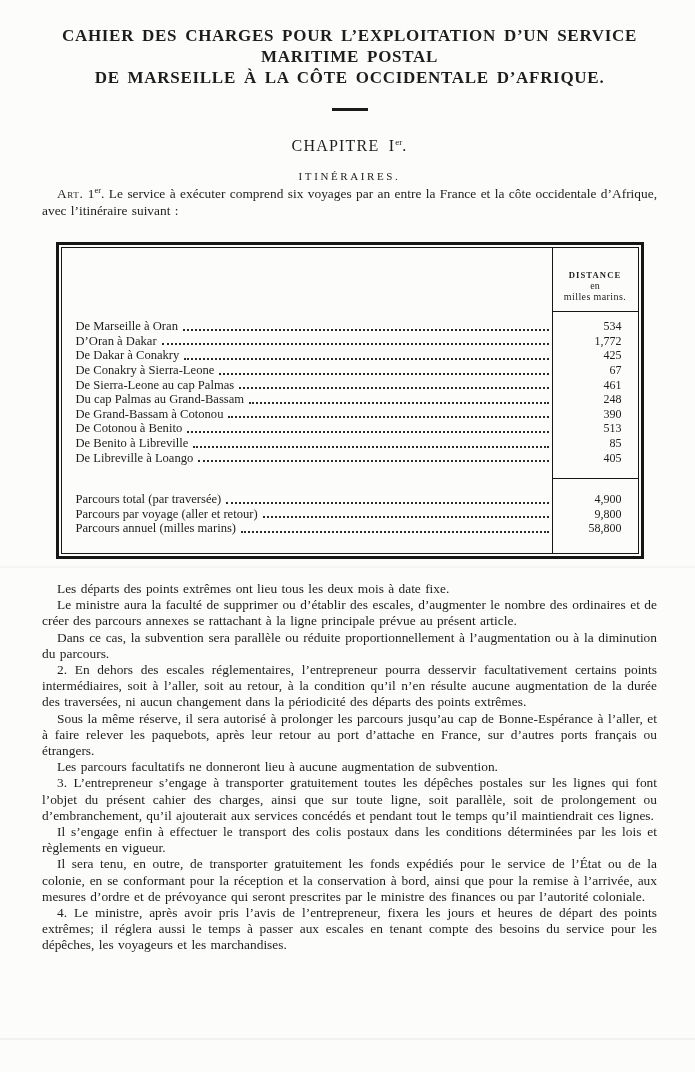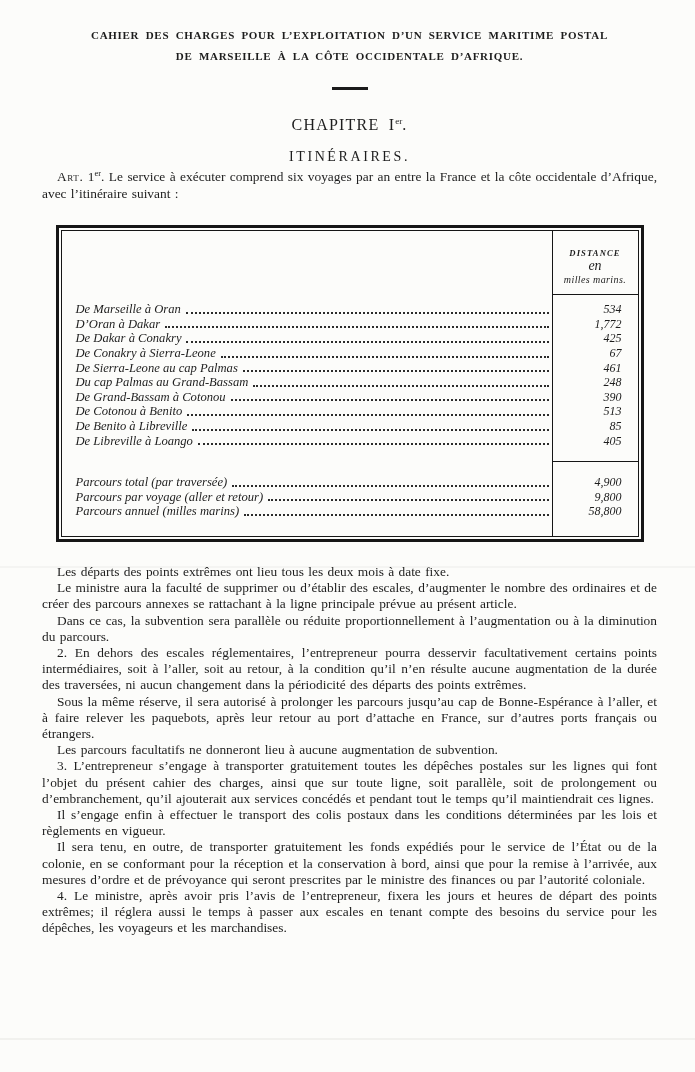--- a/index.html
+++ b/index.html
@@ -10,42 +10,42 @@
     color: #1d1d1d;
     overflow: hidden;
     position: relative;
   }
   .scan-streak { position: absolute; left: 0; width: 695px; height: 2px; background: #f1f1ee; }
   .streak-a { top: 566px; opacity: .7; }
   .streak-b { top: 1038px; }
 
   .page { position: relative; padding: 25px 38px 0 42px; }
 
-  .title { text-align: center; font-weight: 700; font-size: 11px; letter-spacing: 0.7px; word-spacing: 3px; line-height: 21px; }
+  .title { text-align: center; font-weight: 700; font-size: 17px; letter-spacing: 0.7px; word-spacing: 3px; line-height: 21px; }
 
   .dash { width: 36px; height: 3px; background: #1b1b1b; margin: 20px auto 0 auto; }
 
   .chapter { margin: 26px 0 0 0; text-align: center; font-size: 16px; font-weight: 400; letter-spacing: 1.2px; word-spacing: 4px; }
   .chapter sup { font-size: 9px; letter-spacing: 0; }
-  .subtitle { margin: 15px 0 0 0; text-align: center; font-size: 14px; font-weight: 400; letter-spacing: 2.6px; }
+  .subtitle { margin: 15px 0 0 0; text-align: center; font-size: 11px; font-weight: 400; letter-spacing: 2.6px; }
 
   .body-par { margin: 0; font-size: 13.4px; line-height: 16.2px; text-align: justify; text-indent: 15px; word-spacing: 1px; }
   .intro { }
   .intro sup { font-size: 8.5px; }
   .sc { font-variant: small-caps; letter-spacing: 0.6px; }
 
   
-  .tbl-outer { width: 578px; margin: 23px auto 0 auto; border: 3px solid #161616; padding: 2px; background: #fcfcfa; font-style: italic; }
+  .tbl-outer { width: 578px; margin: 23px auto 0 auto; border: 3px solid #161616; padding: 2px; background: #fcfcfa; }
   .tbl-inner { border: 1.2px solid #161616; display: grid; grid-template-columns: 1fr 86px; }
   .c { min-height: 0; }
   .val { border-left: 1.4px solid #161616; }
   .hdr.lbl { height: 64px; }
   .hdr.val { border-bottom: 1.6px solid #161616; display: flex; flex-direction: column; justify-content: flex-end; align-items: center; padding-bottom: 9px; text-align: center; }
   .hdr.val .h1 { font-size: 8.6px; letter-spacing: 1.1px; font-weight: 700; }
-  .hdr.val .h2 { font-size: 14px; }
+  .hdr.val .h2 { font-size: 10px; }
   .hdr.val .h3 { font-size: 10px; letter-spacing: 0.4px; }
   .toppad { height: 7px; }
   .row.lbl { display: flex; align-items: flex-end; padding-left: 14px; font-size: 12.6px; line-height: 14.6px; white-space: nowrap; }
   .row.lbl .t { flex: 0 0 auto; }
   .leader { flex: 1 1 auto; border-bottom: 2px dotted #2b2b2b; margin: 0 3px 3px 5px; min-width: 10px; }
   .row.val { font-size: 12px; line-height: 14.6px; text-align: right; padding-right: 16px; }
   .gap { height: 27px; }
   .gap.val { display: flex; align-items: center; }
   .midrule { width: 100%; height: 0; border-top: 1.6px solid #161616; }
   .botpad { height: 17px; }

